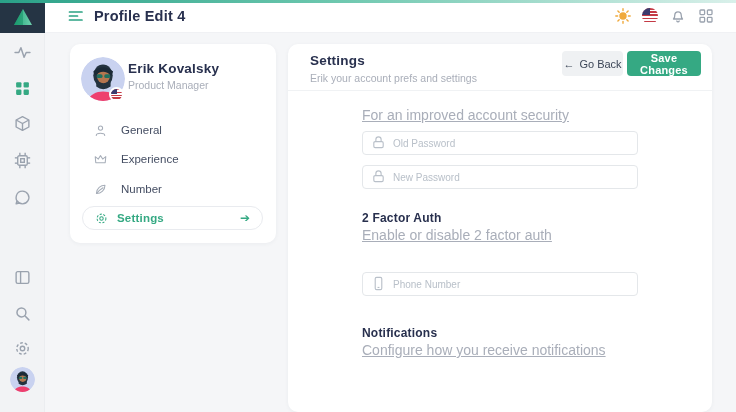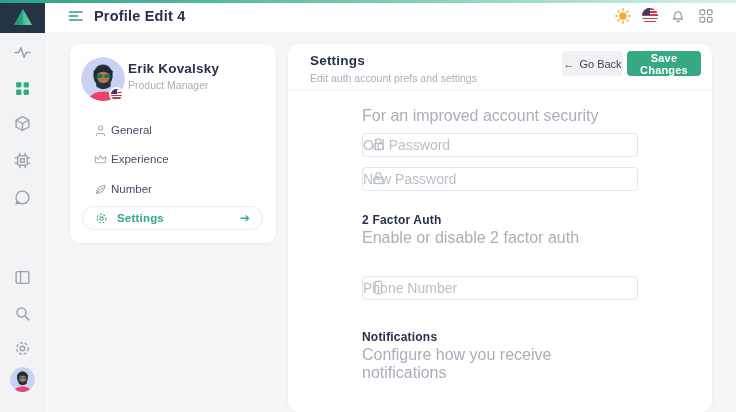--- a/index.html
+++ b/index.html
@@ -40,45 +40,45 @@
   .card { position:absolute; background:#fff; border-radius:10px;
           box-shadow:0 1px 4px rgba(40,50,70,.05); }
   .profile-card { left:70px; top:44px; width:206px; height:199px; }
   .avatar { position:absolute; left:11px; top:13px; width:44px; height:44px; border-radius:50%; overflow:hidden; }
   .flag-badge { position:absolute; left:39px; top:43px; width:15px; height:15px; border:2px solid #fff;
                 border-radius:50%; overflow:hidden; background:repeating-linear-gradient(to bottom,#c43a45 0 1.4px,#ffffff 1.4px 2.8px); }
   .flag-badge::before { content:""; position:absolute; left:0; top:0; width:6px; height:5px; background:#3c3b6e; }
   .profile-name { position:absolute; left:58px; top:17px; font-size:13.5px; font-weight:bold; color:#28304e; letter-spacing:.2px; }
   .profile-role { position:absolute; left:58px; top:35px; font-size:10.5px; color:#a9aeb9; }
 
-  .nav-item { position:absolute; left:24px; height:20px; display:flex; align-items:center; gap:4px;
+  .nav-item { position:absolute; left:24px; height:20px; display:flex; align-items:center; gap:14px;
               color:#454e63; font-size:11.5px; cursor:pointer; }
   .nav-item svg { width:13px; height:13px; color:#a7aeb9; }
   .nav-active { position:absolute; left:12px; top:162px; width:181px; height:24px; border:1px solid #e9ebef;
                 border-radius:12px; background:#fff; display:flex; align-items:center; cursor:pointer; }
   .nav-active svg { width:13px; height:13px; color:#35a983; margin-left:12px; }
   .nav-active .lbl { margin-left:9px; font-size:11.5px; font-weight:bold; color:#35a983; letter-spacing:.2px; }
   .nav-active .arrow { margin-left:auto; margin-right:12px; color:#35a983; font-size:12px; }
 
   
   .settings-panel { left:288px; top:44px; width:424px; height:368px; }
   .panel-title { position:absolute; left:22px; top:9px; font-size:13.5px; font-weight:bold; color:#28304e; letter-spacing:.2px; }
   .panel-sub { position:absolute; left:22px; top:28px; font-size:10.5px; color:#a9aeb9; }
   .btn { position:absolute; top:7px; height:25px; border:none; border-radius:4px; font-size:11px;
          font-family:"Liberation Sans", sans-serif; cursor:pointer; display:flex; align-items:center; justify-content:center; }
   .btn-goback { left:274px; width:61px; background:#eff1f3; color:#3c4657; gap:5px; }
   .btn-save { left:339px; width:74px; background:#35a983; color:#ffffff; font-weight:bold; letter-spacing:.2px; }
   .panel-divider { position:absolute; left:0; top:46px; width:424px; height:1px; background:#f0f2f4; }
 
   .form { position:absolute; left:74px; top:63px; width:276px; }
   .sec-title { font-size:12px; font-weight:bold; color:#28304e; letter-spacing:.2px; margin-bottom:2px; }
-  .sec-sub { font-size:16px; color:#a9aeb9; margin-bottom:8px; }
+  .sec-sub { font-size:14px; color:#a9aeb9; margin-bottom:8px;text-decoration:underline; }
   .field { position:relative; width:276px; height:24px; margin-bottom:10px; }
-  .field input { width:100%; height:100%; border:1px solid #e4e7ea; border-radius:4px; 
-                 font-size:14px; color:#454e63; font-family:"Liberation Sans", sans-serif; outline:none; }
+  .field input { width:100%; height:100%; border:1px solid #e4e7ea; border-radius:4px; padding-left:30px;
+                 font-size:10px; color:#454e63; font-family:"Liberation Sans", sans-serif; outline:none; }
   .field input::placeholder { color:#b9c0c9; }
   .field .ficon { position:absolute; left:9px; top:4px; width:15px; height:15px; color:#b9c0c9; pointer-events:none; }
   .field .ficon svg { width:15px; height:15px; }
 
   .gap1 { height:12px; } .gap2 { height:21px; } .gap3 { height:20px; }
 
   .toggle-row { display:flex; align-items:center; height:18px; margin-top:6px; }
   .toggle { position:relative; width:30px; height:17px; border-radius:9px; background:#35a983; cursor:pointer; }
   .toggle .knob { position:absolute; right:2px; top:2px; width:13px; height:13px; border-radius:50%; background:#fff; }
   .toggle-label { margin-left:12px; font-size:11.5px; color:#8d95a3; }
@@ -260,21 +260,21 @@
           <circle cx="8" cy="8" r="2.1"></circle>
           <circle cx="8" cy="8" r="5.4" stroke-dasharray="2.6 1.9"></circle>
         </svg>
       <span class="lbl">Settings</span>
       <span class="arrow">➔</span>
     </div>
   </section>
 
   <section class="card settings-panel">
     <div class="panel-title">Settings</div>
-    <div class="panel-sub">Edit auth account prefs and settings</div>
+    <div class="panel-sub">Erik your account prefs and settings</div>
     <button class="btn btn-goback">
       <span>←</span>
       <span>Go Back</span>
     </button>
     <button class="btn btn-save">
       <span>Save Changes</span>
     </button>
     <div class="panel-divider"></div>
 
     <div class="form">

